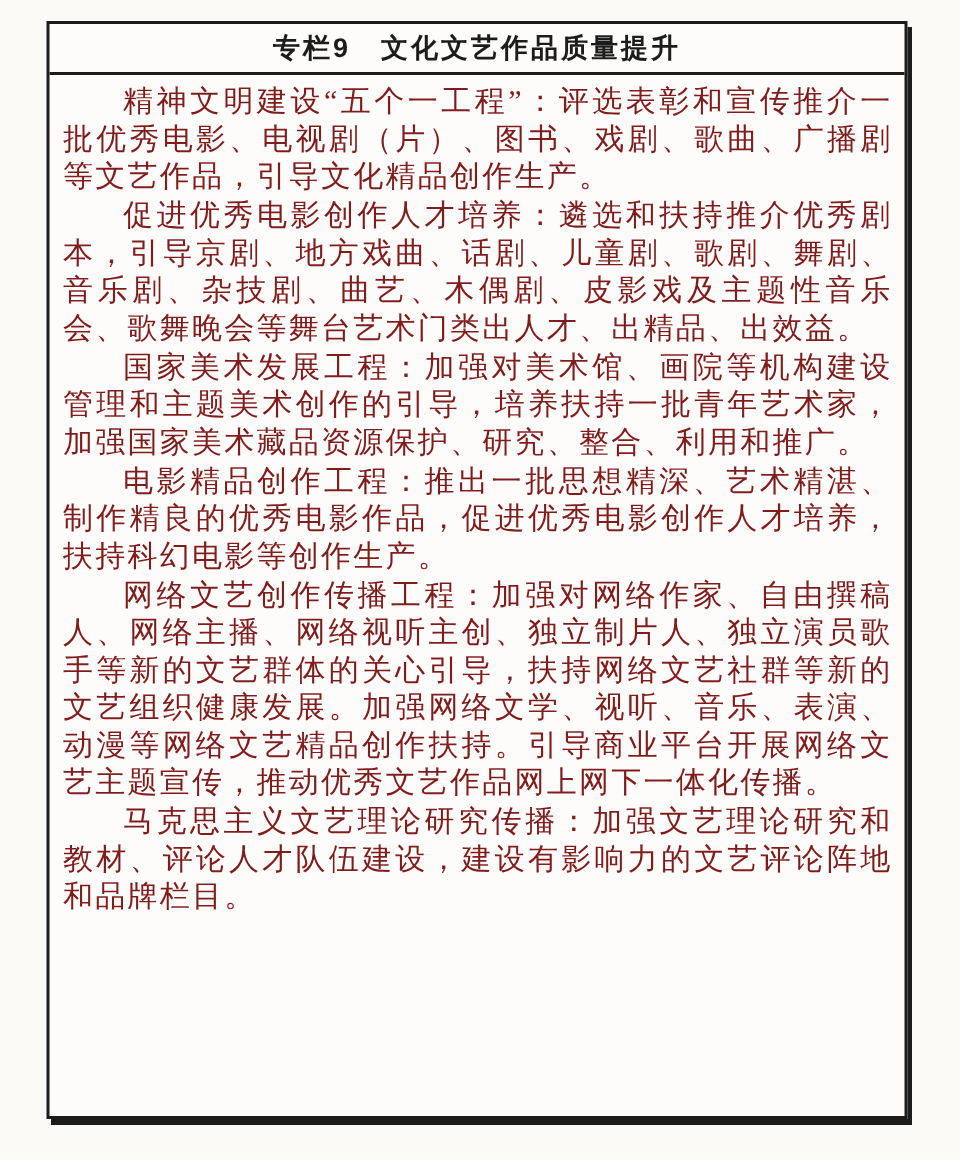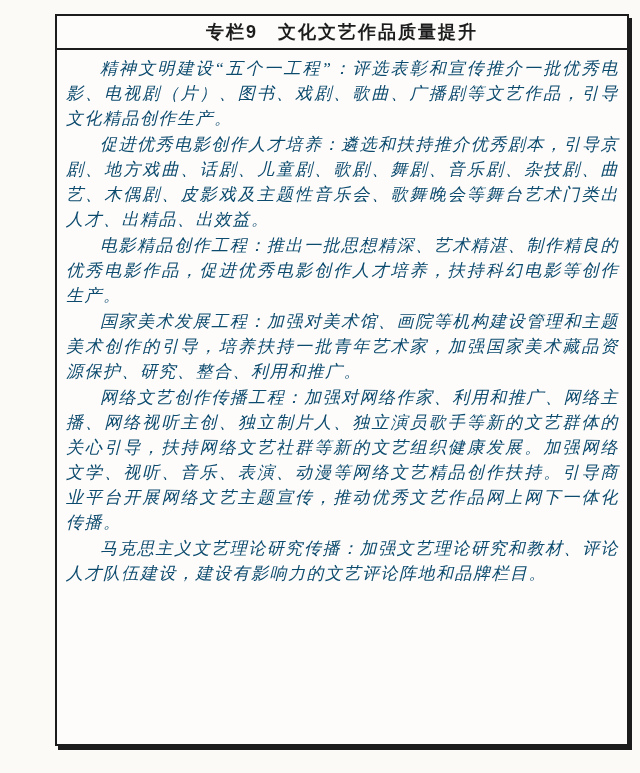--- a/index.html
+++ b/index.html
@@ -16,21 +16,20 @@
   .panel {
     position: absolute;
     left: 31px;
     top: 14px;
     width: 570px;
     height: 728px;
     background: var(--paper-inner, #fdfcfa);
     border: 2px solid var(--ink, #1c1c1c);
     box-shadow: 3px 4px 0 var(--ink, #1c1c1c);
     box-sizing: content-box;
-    margin-left: 24px;
   }
   .title-bar {
     height: 32px;
     border-bottom: 2px solid var(--ink, #1c1c1c);
     display: flex;
     align-items: center;
     justify-content: center;
     font-family: "Liberation Sans", "DejaVu Sans", sans-serif;
     font-weight: 700;
     font-size: 18px;
@@ -38,34 +37,33 @@
     color: var(--ink, #1c1c1c);
     white-space: pre;
   }
   .doc-body {
     padding: 6px 8px 0 9px;
   }
   .doc-body p {
     margin: 0 0 1px 0;
     text-indent: 2em;
     font-family: "Liberation Serif", "DejaVu Serif", serif;
-    font-style: italic;
-    font-size: 17px;
+    font-size: 20px;
     line-height: 25px;
     letter-spacing: 1.5px;
-    color: #0c4a6e;
+    color: #7f1d1d;
     text-align: justify;
   }
 </style>
 </head>
 <body>
 
 <div class="panel">
   <div class="title-bar">专栏9　文化文艺作品质量提升</div>
   <div class="doc-body">
     <p>精神文明建设“五个一工程”：评选表彰和宣传推介一批优秀电影、电视剧（片）、图书、戏剧、歌曲、广播剧等文艺作品，引导文化精品创作生产。</p>
     <p>促进优秀电影创作人才培养：遴选和扶持推介优秀剧本，引导京剧、地方戏曲、话剧、儿童剧、歌剧、舞剧、音乐剧、杂技剧、曲艺、木偶剧、皮影戏及主题性音乐会、歌舞晚会等舞台艺术门类出人才、出精品、出效益。</p>
+    <p>国家美术发展工程：加强对美术馆、画院等机构建设管理和主题美术创作的引导，培养扶持一批青年艺术家，加强国家美术藏品资源保护、研究、整合、利用和推广。</p>
     <p>电影精品创作工程：推出一批思想精深、艺术精湛、制作精良的优秀电影作品，促进优秀电影创作人才培养，扶持科幻电影等创作生产。</p>
-    <p>国家美术发展工程：加强对美术馆、画院等机构建设管理和主题美术创作的引导，培养扶持一批青年艺术家，加强国家美术藏品资源保护、研究、整合、利用和推广。</p>
-    <p>网络文艺创作传播工程：加强对网络作家、利用和推广、网络主播、网络视听主创、独立制片人、独立演员歌手等新的文艺群体的关心引导，扶持网络文艺社群等新的文艺组织健康发展。加强网络文学、视听、音乐、表演、动漫等网络文艺精品创作扶持。引导商业平台开展网络文艺主题宣传，推动优秀文艺作品网上网下一体化传播。</p>
+    <p>网络文艺创作传播工程：加强对网络作家、自由撰稿人、网络主播、网络视听主创、独立制片人、独立演员歌手等新的文艺群体的关心引导，扶持网络文艺社群等新的文艺组织健康发展。加强网络文学、视听、音乐、表演、动漫等网络文艺精品创作扶持。引导商业平台开展网络文艺主题宣传，推动优秀文艺作品网上网下一体化传播。</p>
     <p>马克思主义文艺理论研究传播：加强文艺理论研究和教材、评论人才队伍建设，建设有影响力的文艺评论阵地和品牌栏目。</p>
   </div>
 </div>
 
 </body></html>

